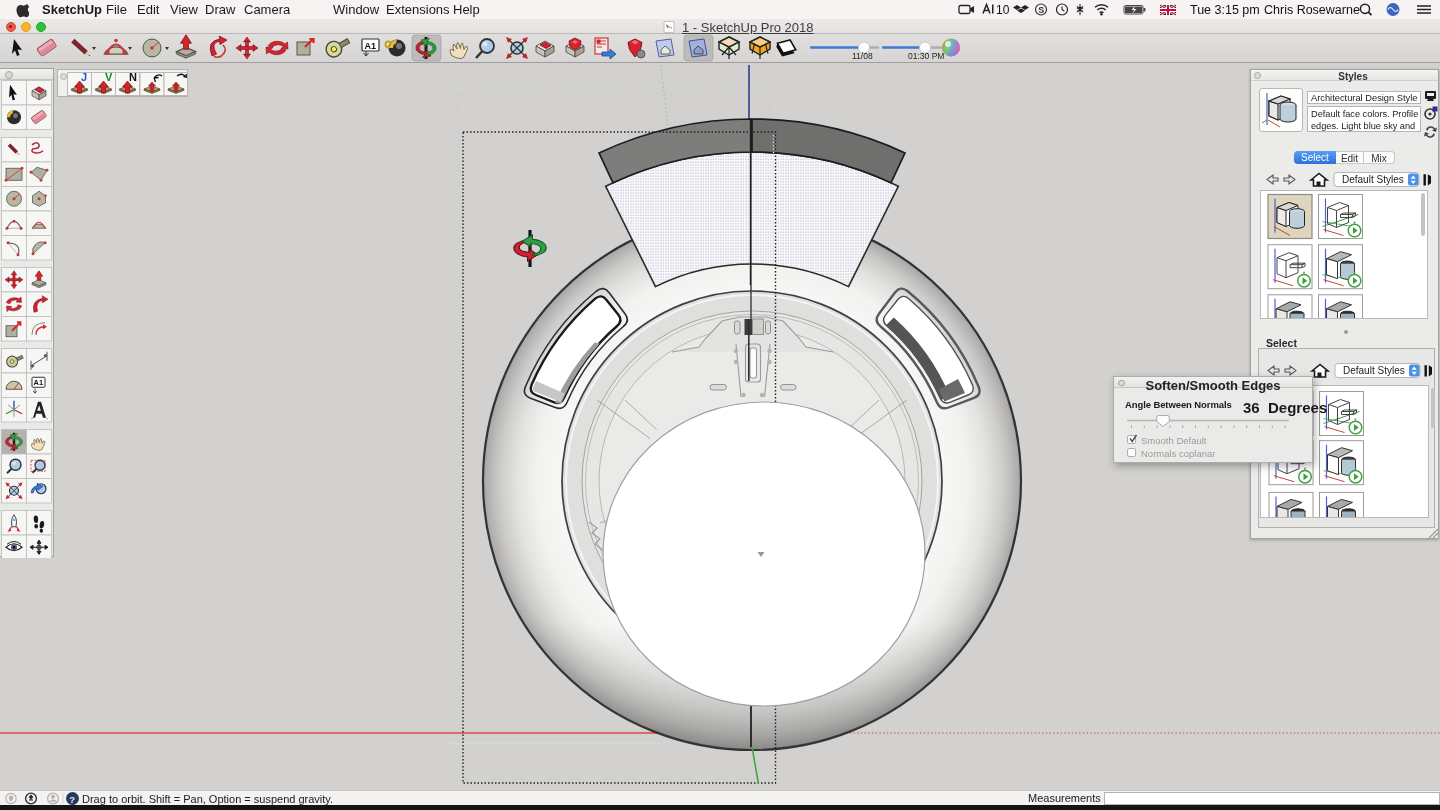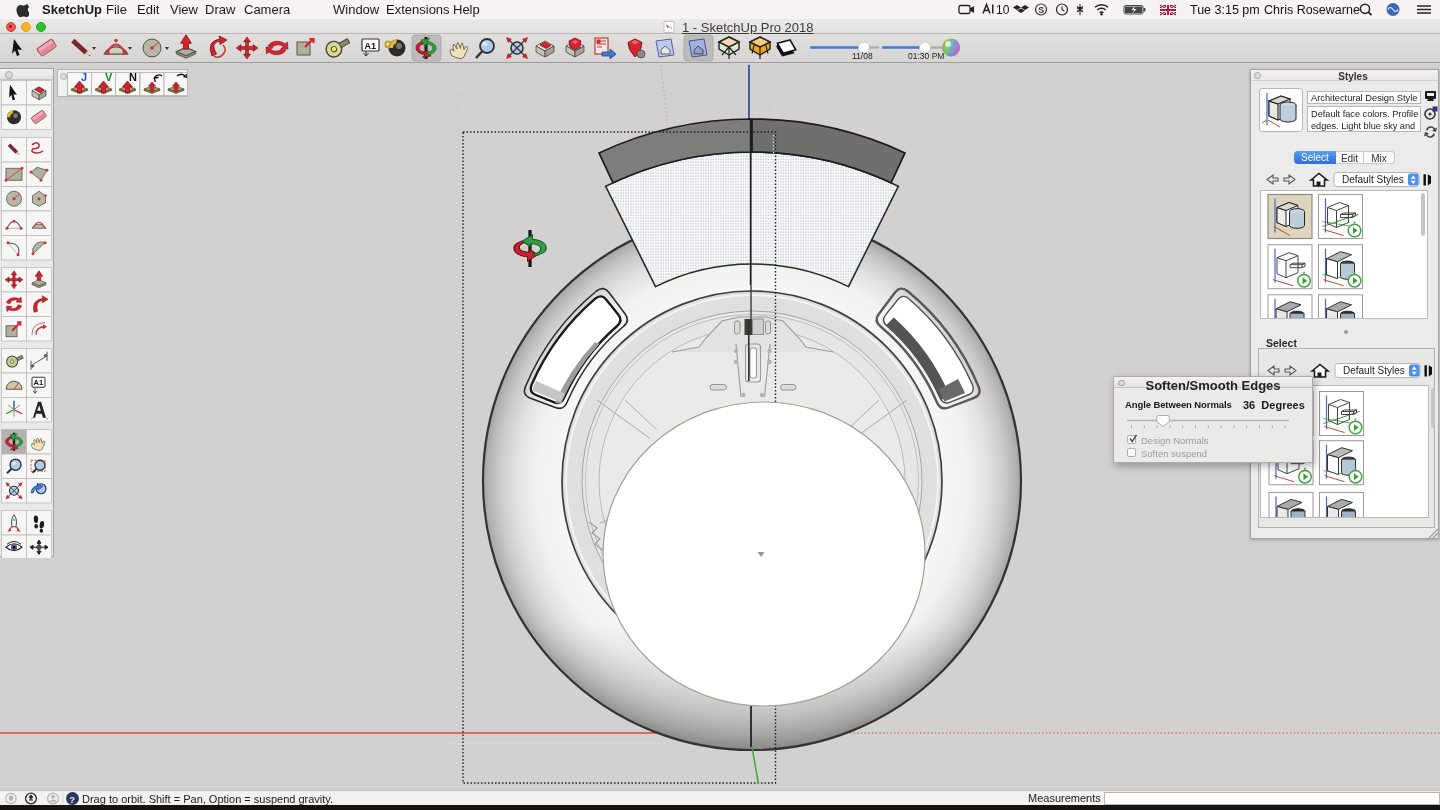--- a/index.html
+++ b/index.html
@@ -865,21 +865,21 @@
   <svg class="abs" style="left:176px;top:457px" width="12" height="12" viewBox="0 0 12 12">
     <path d="M11 2 L2 11 M11 6 L6 11" stroke="#9a9a99" stroke-width="1.2"></path>
   </svg>
 </div>
 
 <div class="abs" style="left:1113px;top:376px;width:200px;height:87px;background:#eaeae9;border:1px solid #adacab;box-shadow:2px 3px 8px rgba(0,0,0,0.3);">
   <div class="abs" style="left:0;top:0;width:198px;height:11px;background:linear-gradient(#f2f2f1,#e2e2e1);border-bottom:1px solid #c6c5c4;"></div>
   <div class="abs" style="left:4px;top:2.5px;width:6.5px;height:6.5px;border-radius:50%;background:#dcdcdb;border:1px solid #a2a1a0;"></div>
   <div class="abs" style="left:0;top:1px;width:198px;text-align:center;font-size:13px;font-weight:bold;color:#222;">Soften/Smooth Edges</div>
   <div class="abs" style="left:11px;top:22px;font-size:9.5px;font-weight:bold;color:#1a1a1a;letter-spacing:-0.1px;">Angle Between Normals</div>
-  <div class="abs" style="left:129px;top:22px;font-size:11px;font-weight:bold;color:#1a1a1a;">36&nbsp;&nbsp;Degrees</div>
+  <div class="abs" style="left:129px;top:22px;font-size:15px;font-weight:bold;color:#1a1a1a;">36&nbsp;&nbsp;Degrees</div>
   <svg class="abs" style="left:0;top:36px" width="198" height="18" viewBox="0 0 198 18">
     <line x1="13" y1="7.5" x2="175" y2="7.5" stroke="#b4b4b3" stroke-width="1.6"></line>
     <g stroke="#a2a2a1" stroke-width="1">
       <line x1="17.5" y1="12.5" x2="17.5" y2="15"></line>
         <line x1="30.3" y1="12.5" x2="30.3" y2="15"></line>
         <line x1="43.1" y1="12.5" x2="43.1" y2="15"></line>
         <line x1="55.9" y1="12.5" x2="55.9" y2="15"></line>
         <line x1="68.7" y1="12.5" x2="68.7" y2="15"></line>
         <line x1="81.5" y1="12.5" x2="81.5" y2="15"></line>
         <line x1="94.3" y1="12.5" x2="94.3" y2="15"></line>
@@ -889,23 +889,23 @@
         <line x1="145.5" y1="12.5" x2="145.5" y2="15"></line>
         <line x1="158.3" y1="12.5" x2="158.3" y2="15"></line>
         <line x1="171.1" y1="12.5" x2="171.1" y2="15"></line>
     </g>
     <path d="M44.5 2.5 h9 a1.8 1.8 0 0 1 1.8 1.8 v4.2 l-6.3 5 -6.3 -5 v-4.2 a1.8 1.8 0 0 1 1.8 -1.8 Z" fill="#fdfdfd" stroke="#ababaa" stroke-width="1"></path>
   </svg>
   <div class="abs" style="left:13px;top:57.5px;width:9px;height:9px;background:#fdfdfd;border:1px solid #b0b0af;border-radius:2px;"></div>
   <svg class="abs" style="left:13.5px;top:57px" width="10" height="10" viewBox="0 0 10 10">
       <path d="M2 4.5 L4.2 7.5 L8.5 1" stroke="#4a4a4a" stroke-width="1.4" fill="none"></path>
     </svg>
-  <div class="abs" style="left:27px;top:57.5px;font-size:9.5px;color:#9b9b9a;">Design Normals</div>
+  <div class="abs" style="left:27px;top:57.5px;font-size:9.5px;color:#9b9b9a;">Smooth Default</div>
   <div class="abs" style="left:13px;top:70.5px;width:9px;height:9px;background:#fdfdfd;border:1px solid #b0b0af;border-radius:2px;"></div>
-  <div class="abs" style="left:27px;top:70.5px;font-size:9.5px;color:#9b9b9a;">Soften suspend</div>
+  <div class="abs" style="left:27px;top:70.5px;font-size:9.5px;color:#9b9b9a;">Normals coplanar</div>
 </div>
 
 <div class="abs" style="left:0;top:790px;width:1440px;height:15px;background:#f4f2f1;border-top:1px solid #c7c5c4;">
   <svg class="abs" style="left:0;top:0" width="80" height="15" viewBox="0 0 80 15">
     <circle cx="11" cy="7.5" r="5.2" fill="none" stroke="#b5b3b2" stroke-width="1.2"></circle>
     <path d="M11 4.5 a2.3 2.3 0 0 1 2.3 2.3 q0 1.4 -2.3 3.9 q-2.3 -2.5 -2.3 -3.9 a2.3 2.3 0 0 1 2.3 -2.3 Z" fill="#b5b3b2"></path>
     <circle cx="31" cy="7.5" r="5.4" fill="none" stroke="#2a2a2a" stroke-width="1.3"></circle>
     <circle cx="31" cy="5.2" r="1.5" fill="#2a2a2a"></circle>
     <path d="M31 6.5 l-0.9 3 h-1.2 l1.2 -2.2 -1.5 -0.8 1 -1 Z M31 6.5 l0.9 3 h1.2 l-1.2 -2.2 1.5 -0.8 -1 -1 Z" fill="#2a2a2a"></path>
     <rect x="30.4" y="6.2" width="1.2" height="3.6" fill="#2a2a2a"></rect>

